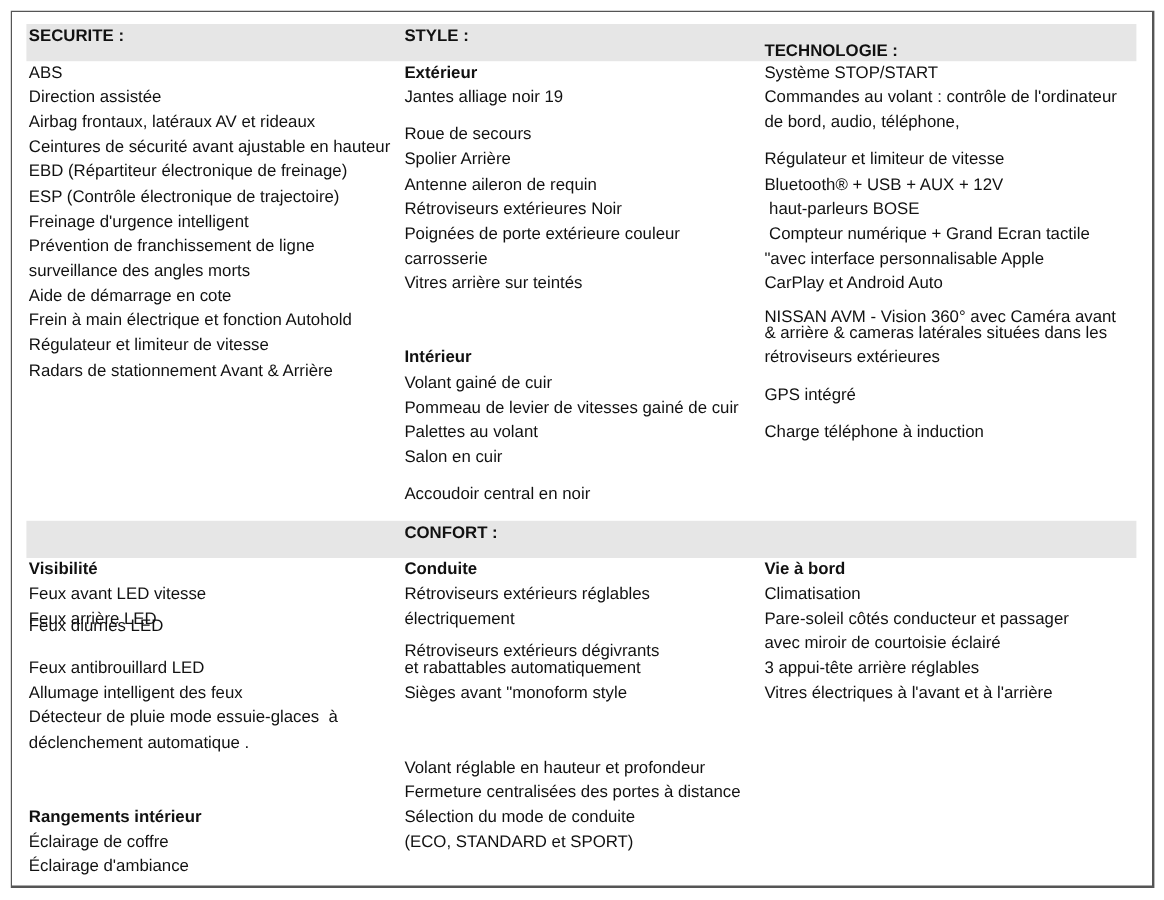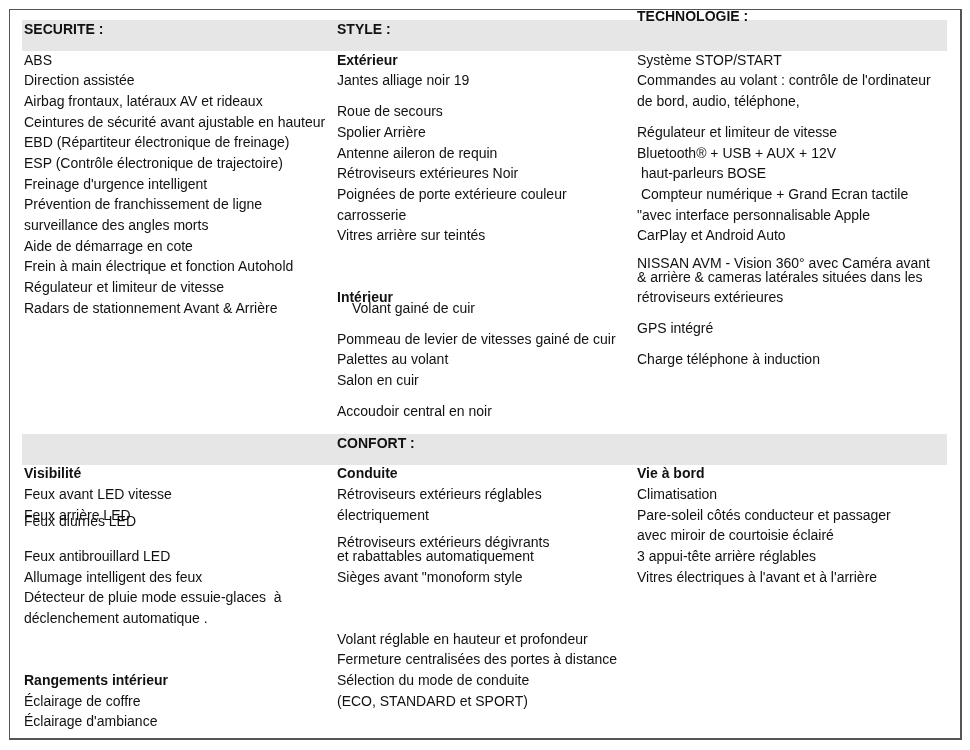--- a/index.html
+++ b/index.html
@@ -44,29 +44,29 @@
   <div class="line" style="top:72px;">Jantes alliage noir 19</div>
   <div class="line" style="top:103px;">Roue de secours</div>
   <div class="line" style="top:124px;">Spolier Arrière</div>
   <div class="line" style="top:145px;">Antenne aileron de requin</div>
   <div class="line" style="top:165px;">Rétroviseurs extérieures Noir</div>
   <div class="line" style="top:186px;">Poignées de porte extérieure couleur</div>
   <div class="line" style="top:207px;">carrosserie</div>
   <div class="line" style="top:227px;">Vitres arrière sur teintés</div>
 
   <div class="line sub" style="top:289px;">Intérieur</div>
-  <div class="line" style="top:300px;margin-left:15px;">Volant gainé de cuir</div>
+  <div class="line" style="top:310px;">Volant gainé de cuir</div>
   <div class="line" style="top:331px;">Pommeau de levier de vitesses gainé de cuir</div>
   <div class="line" style="top:351px;">Palettes au volant</div>
   <div class="line" style="top:372px;">Salon en cuir</div>
   <div class="line" style="top:403px;">Accoudoir central en noir</div>
 </div>
 
 <div class="col" style="left:637px; top:0;">
-  <div class="line hdr" style="top:8px;">TECHNOLOGIE :</div>
+  <div class="line hdr" style="top:34px;">TECHNOLOGIE :</div>
   <div class="line" style="top:52px;">Système STOP/START</div>
   <div class="line" style="top:72px;">Commandes au volant : contrôle de l'ordinateur</div>
   <div class="line" style="top:93px;">de bord, audio, téléphone,</div>
   <div class="line" style="top:124px;">Régulateur et limiteur de vitesse</div>
   <div class="line" style="top:145px;">Bluetooth® + USB + AUX + 12V</div>
   <div class="line" style="top:165px; white-space:pre;"> haut-parleurs BOSE</div>
   <div class="line" style="top:186px; white-space:pre;"> Compteur numérique + Grand Ecran tactile</div>
   <div class="line" style="top:207px;">"avec interface personnalisable Apple</div>
   <div class="line" style="top:227px;">CarPlay et Android Auto</div>
   <div class="line" style="top:255px;">NISSAN AVM - Vision 360° avec Caméra avant</div>

